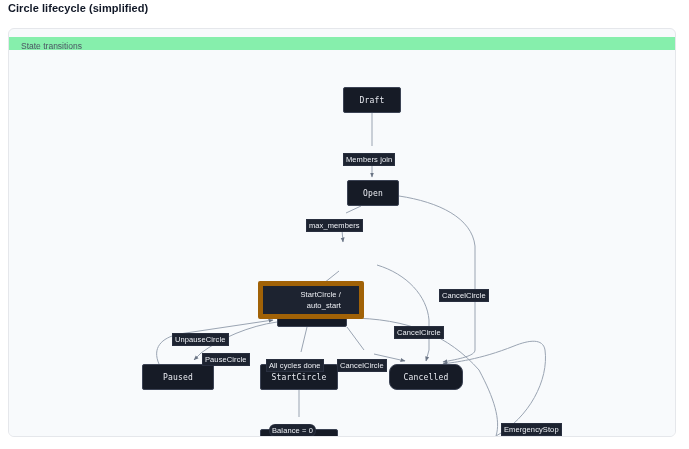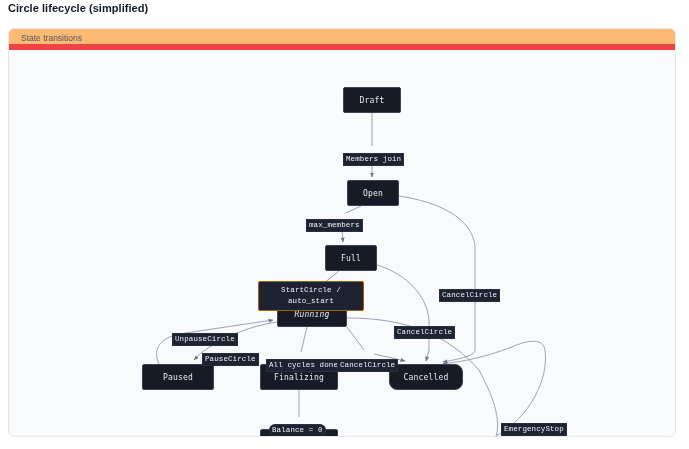--- a/index.html
+++ b/index.html
@@ -36,26 +36,26 @@
     background: #f8fafc;
     border: 1px solid #e5e7eb;
     border-radius: 6px;
     box-sizing: border-box;
     overflow: hidden;
   }
 
   #panel-header {
     position: absolute;
     left: 0;
-    top: 0;
+    top: 8px;
     width: 100%;
     height: 21px;
     box-sizing: border-box;
     border-bottom: 6px solid #ef4444;
-    background: #fdba74;
+    background: #86efac;
   }
   #panel-header-label {
     position: absolute;
     left: 12px;
     top: 4px;
     font-size: 8.5px;
     color: #4b5563;
     white-space: nowrap;
   }
 
@@ -99,33 +99,33 @@
     letter-spacing: 0.2px;
     white-space: nowrap;
   }
 
   .edge-label {
     position: absolute;
     box-sizing: border-box;
     background: #1d2330;
     border: 1px solid #39405170;
     color: #eef0f5;
-    font-family: Liberation Mono, monospace;
+    font-family: Liberation Sans, sans-serif;
     font-size: 7.5px;
     letter-spacing: 0.1px;
     white-space: nowrap;
     padding: 1px 2px 1px 2px;
     line-height: 9px;
-    text-align: center;
+    text-align: right;
   }
   .edge-label.two-line {
-    padding: 3px 6px;
+    padding: 3px 18px;
     line-height: 11px;
     border-radius: 2px;
-    border: 1px solid #a16207;
+    border: 5px solid #a16207;
   }
 </style>
 </head>
 <body>
 
 <div id="page-title">Circle lifecycle (simplified)</div>
 
 <div id="panel">
 
   <div id="panel-header">
@@ -165,34 +165,31 @@
     </svg>
 
     <div class="node-box" style="left:334px; top:37px; width:58px; height:26px;text-align:center;">
       <span>Draft</span>
     </div>
 
     <div class="node-box" style="left:338px; top:130px; width:52px; height:26px;">
       <span>Open</span>
     </div>
 
-    <div class="node-box" style="left:316px; top:195px; width:52px; height:26px;">
-      <span>Full</span>
-    </div>
 
     <div class="node-box" style="left:268px; top:251px; width:70px; height:26px;font-style:italic;">
       <span>Running</span>
     </div>
 
     <div class="node-box" style="left:133px; top:314px; width:72px; height:26px;">
       <span>Paused</span>
     </div>
 
     <div class="node-box" style="left:251px; top:314px; width:78px; height:26px;">
-      <span>Finalizing</span>
+      <span>StartCircle</span>
     </div>
 
     <div class="node-box" style="left:380px; top:314px; width:74px; height:26px;border-radius:8px;">
       <span>Cancelled</span>
     </div>
 
     <div class="node-box" style="left:251px; top:379px; width:78px; height:26px;">
       
     </div>
 

